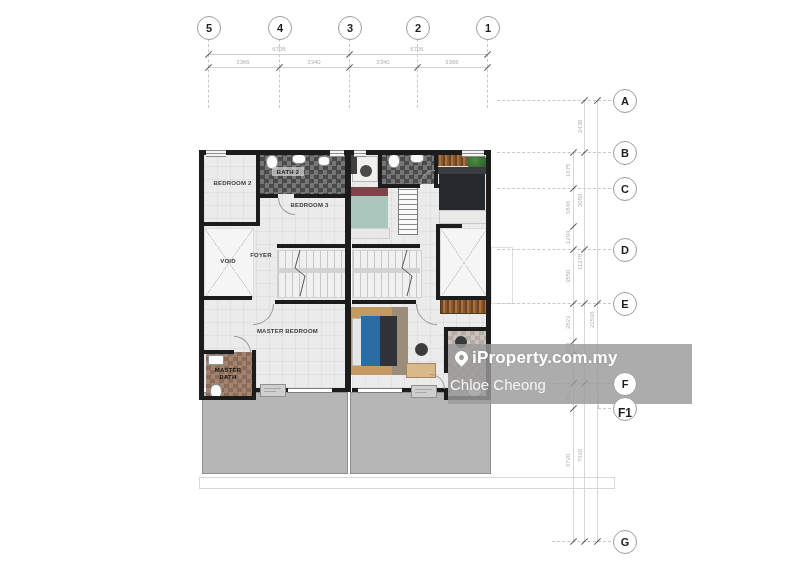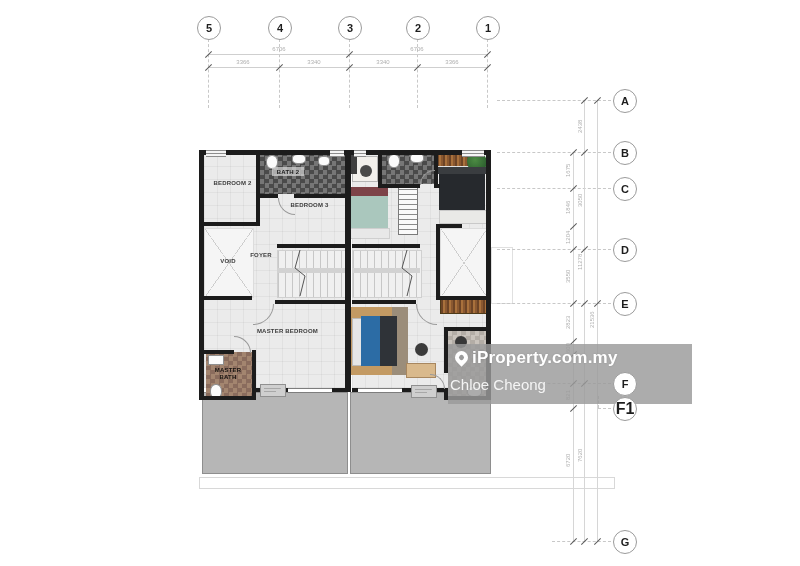--- a/index.html
+++ b/index.html
@@ -107,21 +107,21 @@
       </div>
     <div class="gc" style="left:613px;top:238px;">
         <span>D</span>
       </div>
     <div class="gc" style="left:613px;top:292px;">
         <span>E</span>
       </div>
     <div class="gc" style="left:613px;top:372px;">
         <span>F</span>
       </div>
-    <div class="gc" style="left:613px;top:397px;font-size:16px;">
+    <div class="gc" style="left:613px;top:397px;font-size:12px;align-items:flex-end;">
         <span>F1</span>
       </div>
     <div class="gc" style="left:613px;top:530px;">
         <span>G</span>
       </div>
 
     <div class="dash-h" style="left:497px;top:100px;width:114px;"></div>
     <div class="dash-h" style="left:497px;top:152px;width:114px;"></div>
     <div class="dash-h" style="left:497px;top:188px;width:114px;"></div>
     <div class="dash-h" style="left:497px;top:249px;width:114px;"></div>

